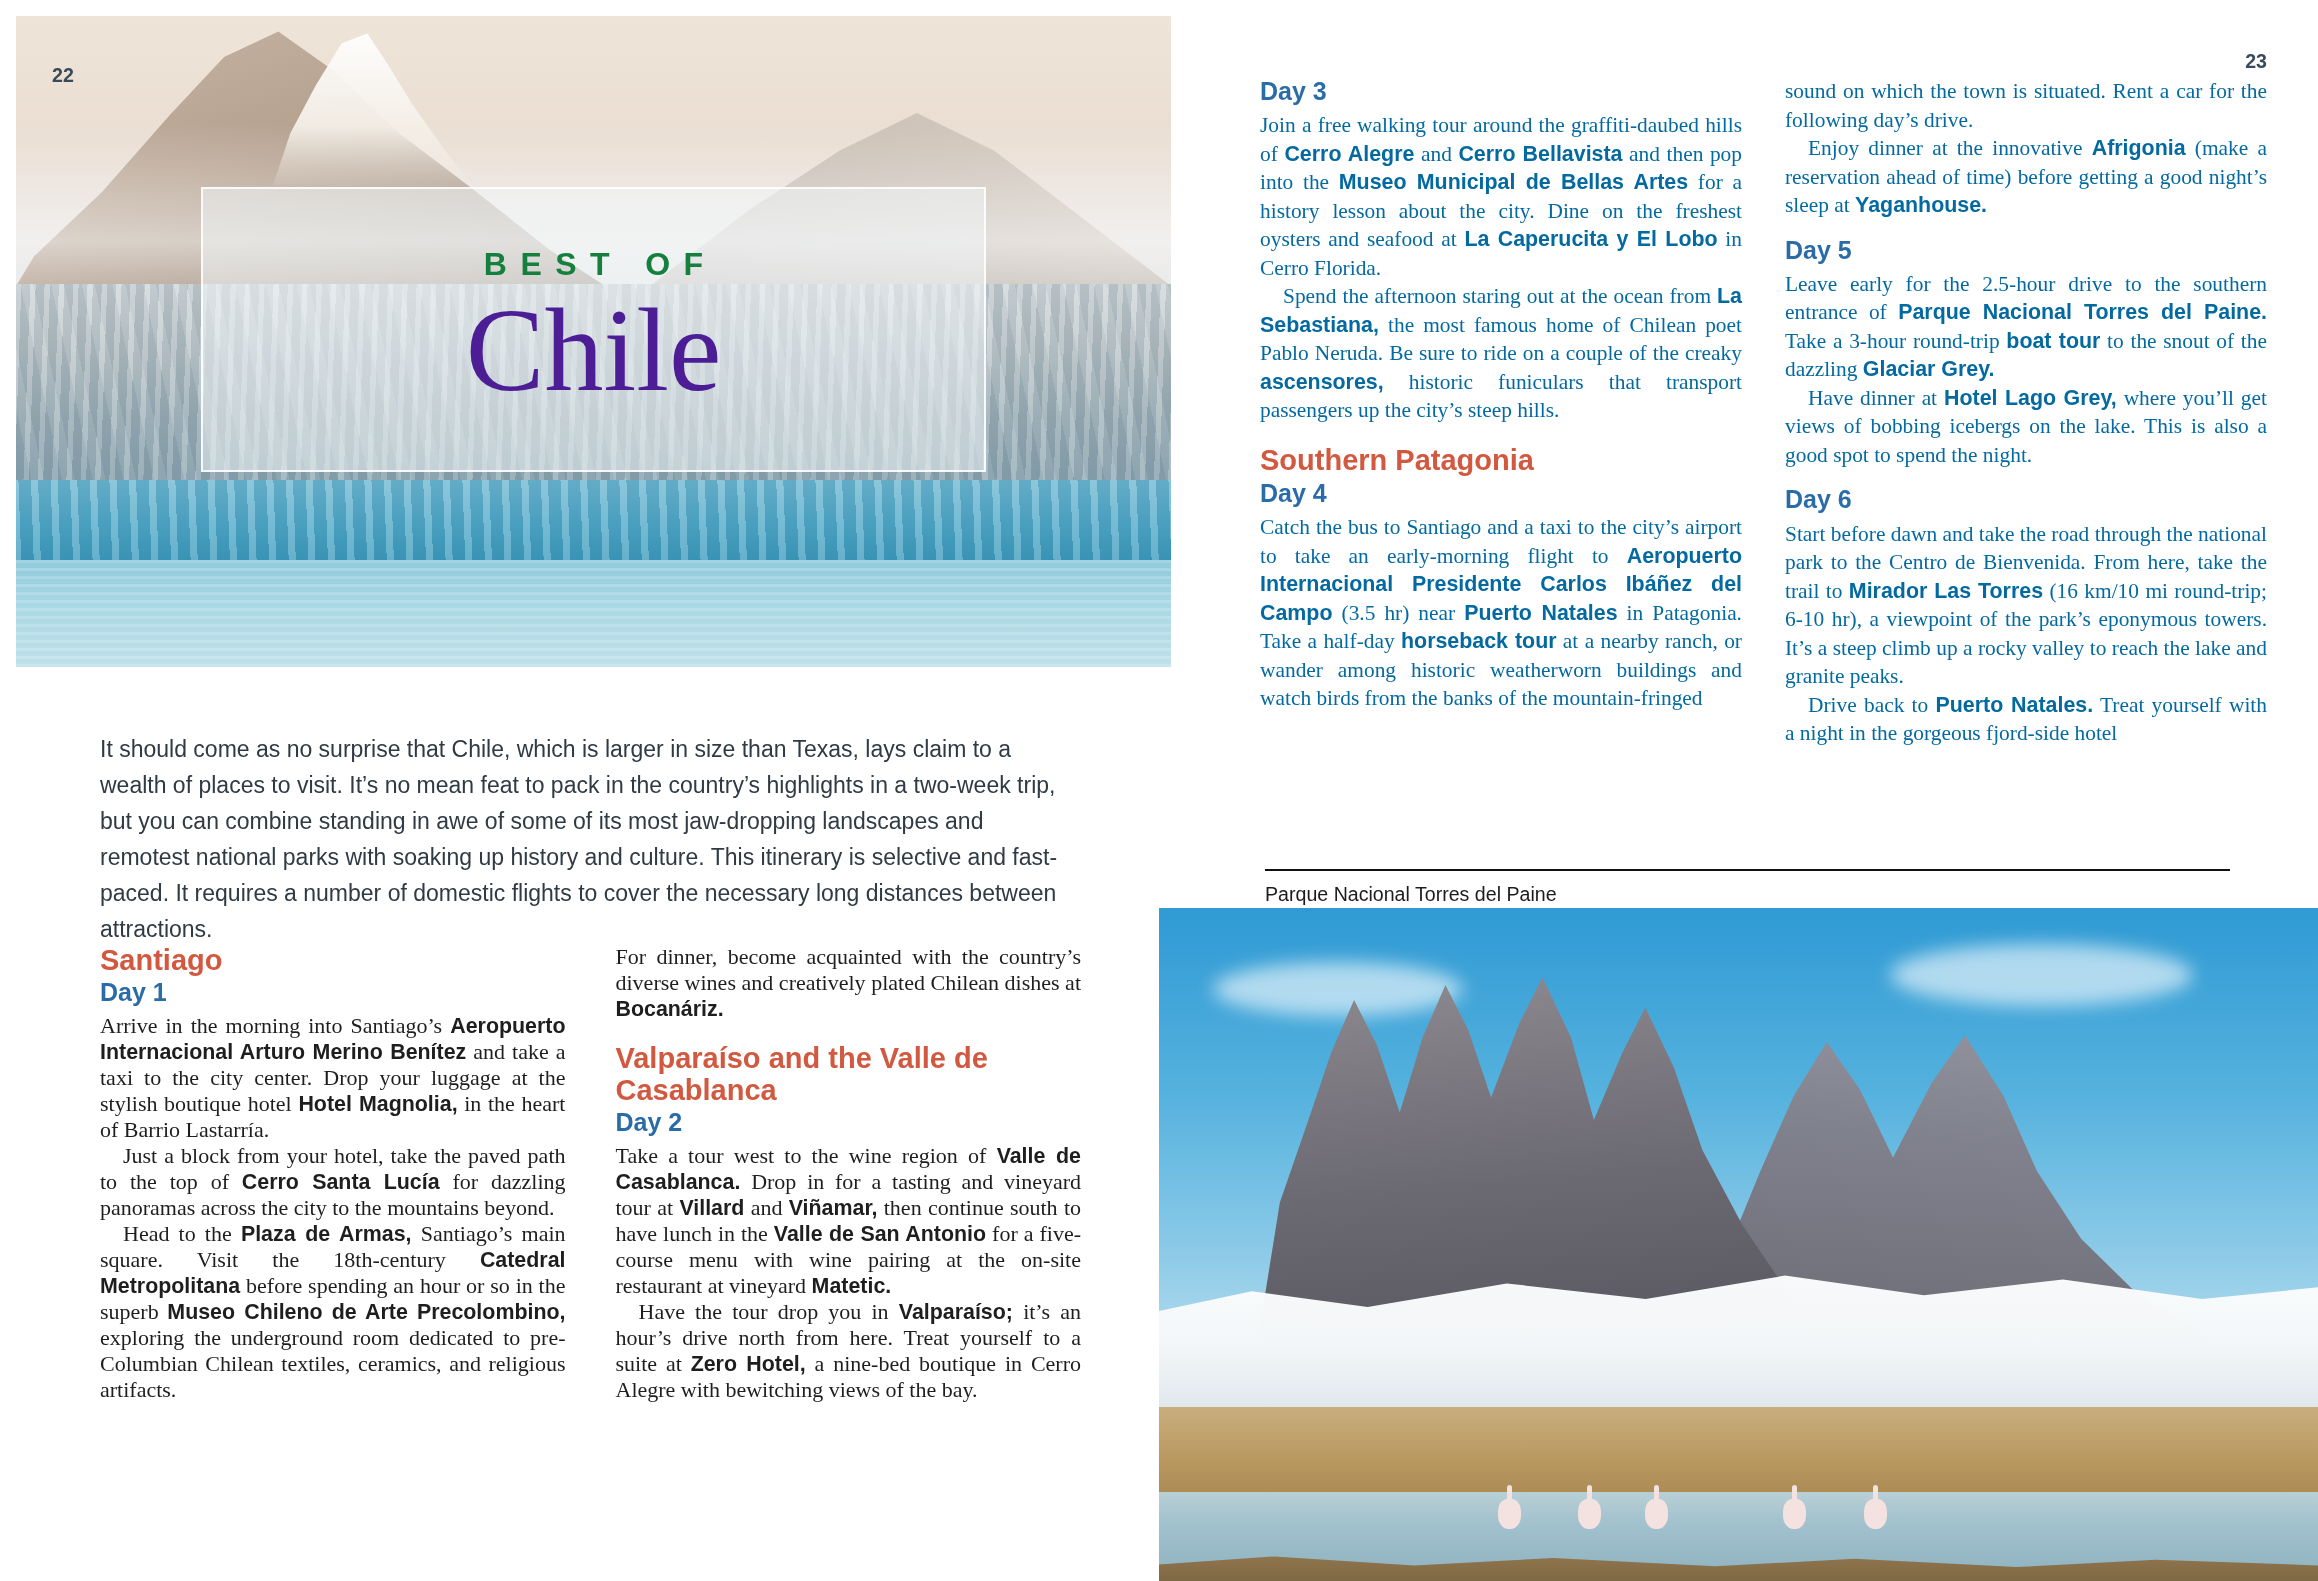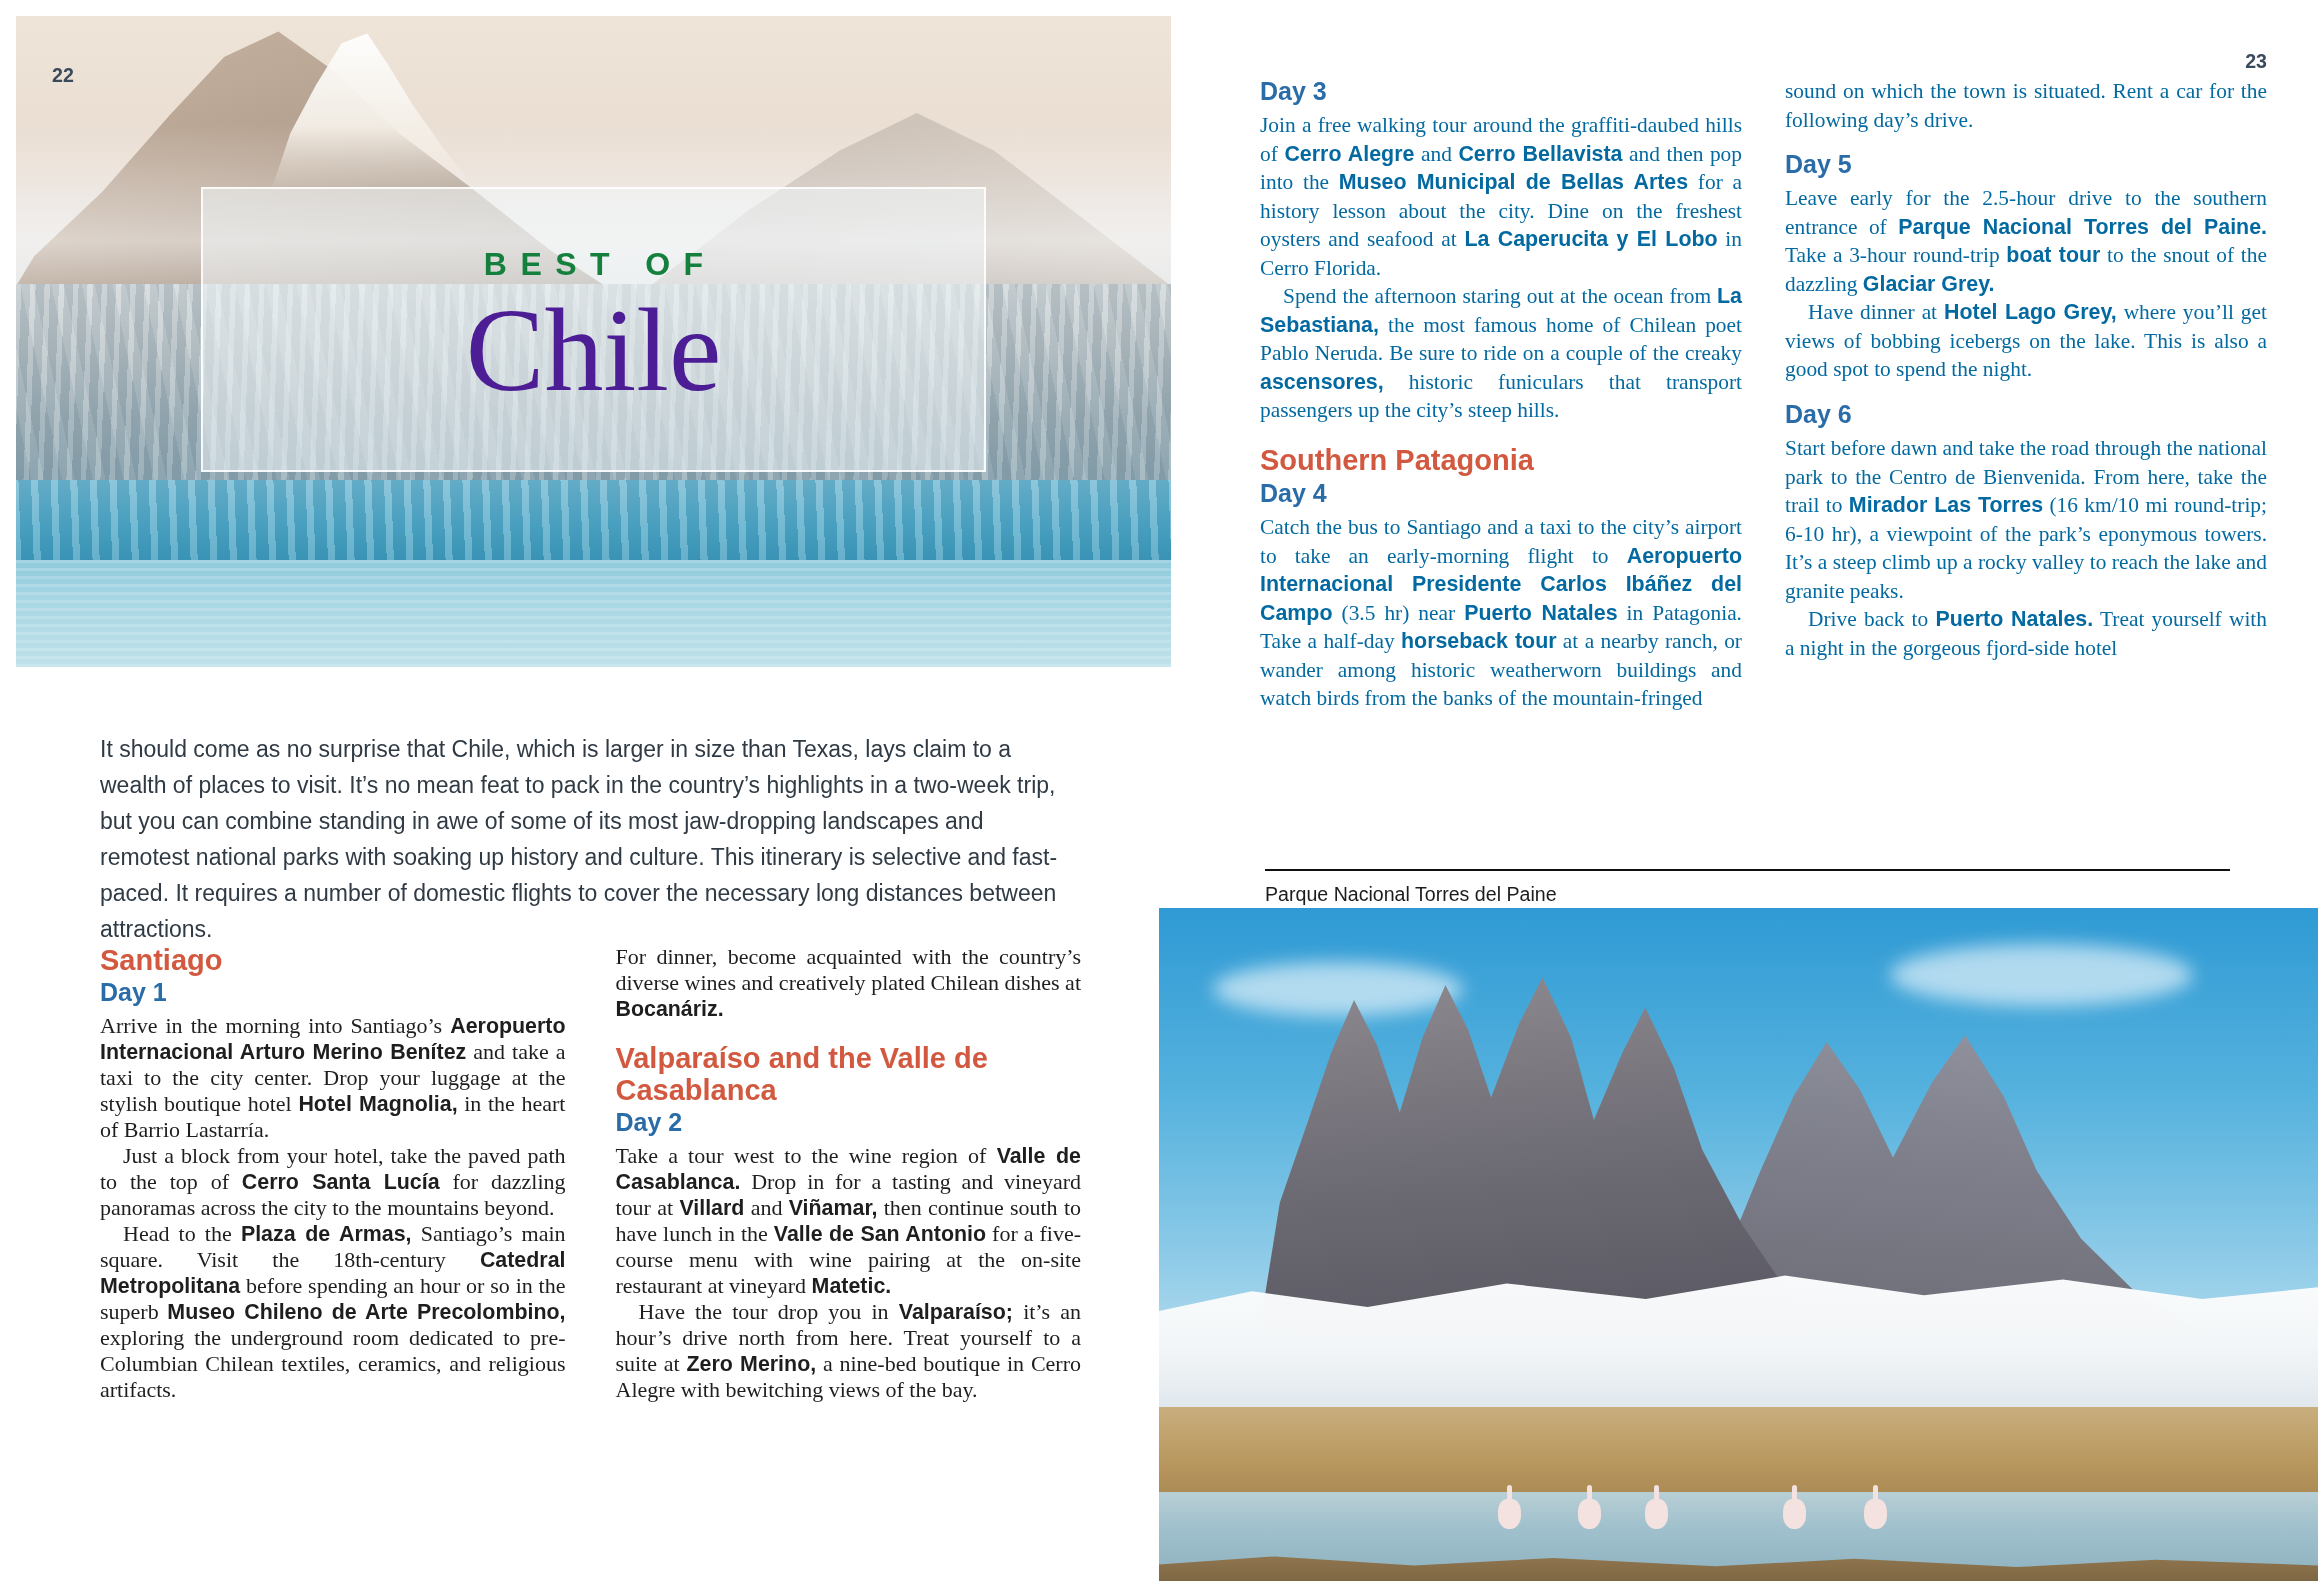--- a/index.html
+++ b/index.html
@@ -230,21 +230,21 @@
         <p class="body"><span>Arrive in the morning into Santiago’s </span><span class="bold">Aeropuerto Internacional Arturo Merino Benítez</span><span> and take a taxi to the city center. Drop your luggage at the stylish boutique hotel </span><span class="bold">Hotel Magnolia,</span><span> in the heart of Barrio Lastarría.</span></p>
         <p class="body"><span>Just a block from your hotel, take the paved path to the top of </span><span class="bold">Cerro Santa Lucía</span><span> for dazzling panoramas across the city to the mountains beyond.</span></p>
         <p class="body"><span>Head to the </span><span class="bold">Plaza de Armas,</span><span> Santiago’s main square. Visit the 18th-century </span><span class="bold">Catedral Metropolitana</span><span> before spending an hour or so in the superb </span><span class="bold">Museo Chileno de Arte Precolombino,</span><span> exploring the underground room dedicated to pre-Columbian Chilean textiles, ceramics, and religious artifacts.</span></p>
       </div>
 
       <div class="col">
         <p class="body"><span>For dinner, become acquainted with the country’s diverse wines and creatively plated Chilean dishes at </span><span class="bold">Bocanáriz.</span></p>
         <div class="sec-head" style="margin-top:19.6px;">Valparaíso and the Valle de Casablanca</div>
         <div class="day-head">Day 2</div>
         <p class="body"><span>Take a tour west to the wine region of </span><span class="bold">Valle de Casablanca.</span><span> Drop in for a tasting and vineyard tour at </span><span class="bold">Villard</span><span> and </span><span class="bold">Viñamar,</span><span> then continue south to have lunch in the </span><span class="bold">Valle de San Antonio</span><span> for a five-course menu with wine pairing at the on-site restaurant at vineyard </span><span class="bold">Matetic.</span></p>
-        <p class="body"><span>Have the tour drop you in </span><span class="bold">Valparaíso;</span><span> it’s an hour’s drive north from here. Treat yourself to a suite at </span><span class="bold">Zero Merino,</span><span> a nine-bed boutique in Cerro Alegre with bewitching views of the bay.</span></p>
+        <p class="body"><span>Have the tour drop you in </span><span class="bold">Valparaíso;</span><span> it’s an hour’s drive north from here. Treat yourself to a suite at </span><span class="bold">Zero Hotel,</span><span> a nine-bed boutique in Cerro Alegre with bewitching views of the bay.</span></p>
       </div>
 
     </div>
   </div>
 
   <div class="page-right">
 
     <div class="folio folio-right">23</div>
 
     <div class="cols-right">
@@ -254,20 +254,21 @@
         <p class="bodyL"><span>Join a free walking tour around the graffiti-daubed hills of </span><span class="bold">Cerro Alegre</span><span> and </span><span class="bold">Cerro Bellavista</span><span> and then pop into the </span><span class="bold">Museo Municipal de Bellas Artes</span><span> for a history lesson about the city. Dine on the freshest oysters and seafood at </span><span class="bold">La Caperucita y El Lobo</span><span> in Cerro Florida.</span></p>
         <p class="bodyL"><span>Spend the afternoon staring out at the ocean from </span><span class="bold">La Sebastiana,</span><span> the most famous home of Chilean poet Pablo Neruda. Be sure to ride on a couple of the creaky </span><span class="bold">ascensores,</span><span> historic funiculars that transport passengers up the city’s steep hills.</span></p>
 
         <div class="sec-head" style="margin-top:19.6px;">Southern Patagonia</div>
         <div class="day-head">Day 4</div>
         <p class="bodyL"><span>Catch the bus to Santiago and a taxi to the city’s airport to take an early-morning flight to </span><span class="bold">Aeropuerto Internacional Presidente Carlos Ibáñez del Campo</span><span> (3.5 hr) near </span><span class="bold">Puerto Natales</span><span> in Patagonia. Take a half-day </span><span class="bold">horseback tour</span><span> at a nearby ranch, or wander among historic weatherworn buildings and watch birds from the banks of the mountain-fringed</span></p>
       </div>
 
       <div class="rcol">
         <p class="bodyL">sound on which the town is situated. Rent a car for the following day’s drive.</p>
+        <p class="bodyL"><span>Enjoy dinner at the innovative </span><span class="bold">Afrigonia</span><span> (make a reservation ahead of time) before getting a good night’s sleep at </span><span class="bold">Yaganhouse.</span></p>
 
         <div class="day-head" style="margin-top:16px;">Day 5</div>
         <p class="bodyL"><span>Leave early for the 2.5-hour drive to the southern entrance of </span><span class="bold">Parque Nacional Torres del Paine.</span><span> Take a 3-hour round-trip </span><span class="bold">boat tour</span><span> to the snout of the dazzling </span><span class="bold">Glaciar Grey.</span></p>
         <p class="bodyL"><span>Have dinner at </span><span class="bold">Hotel Lago Grey,</span><span> where you’ll get views of bobbing icebergs on the lake. This is also a good spot to spend the night.</span></p>
 
         <div class="day-head" style="margin-top:16px;">Day 6</div>
         <p class="bodyL"><span>Start before dawn and take the road through the national park to the Centro de Bienvenida. From here, take the trail to </span><span class="bold">Mirador Las Torres</span><span> (16 km/10 mi round-trip; 6-10 hr), a viewpoint of the park’s eponymous towers. It’s a steep climb up a rocky valley to reach the lake and granite peaks.</span></p>
         <p class="bodyL"><span>Drive back to </span><span class="bold">Puerto Natales.</span><span> Treat yourself with a night in the gorgeous fjord-side hotel</span></p>
       </div>
     </div>

